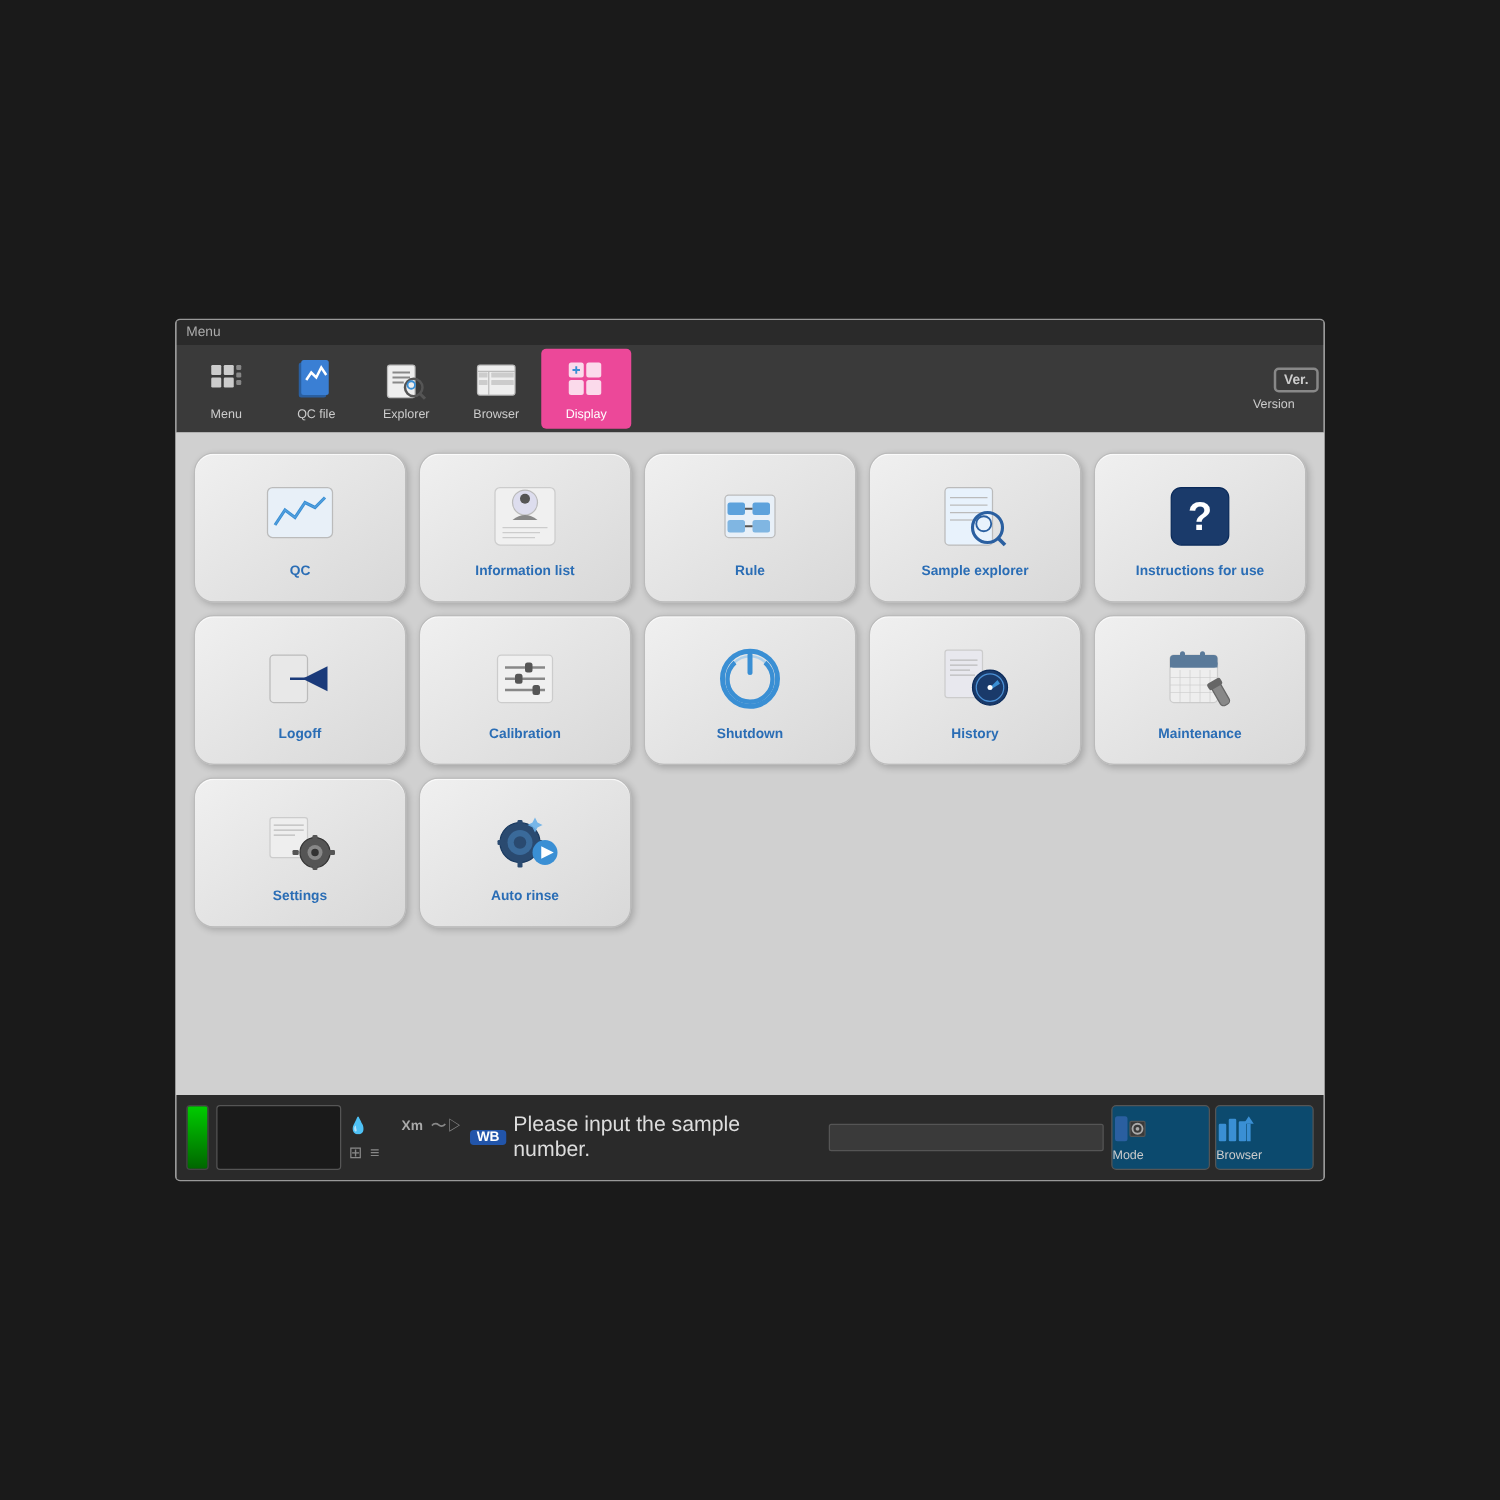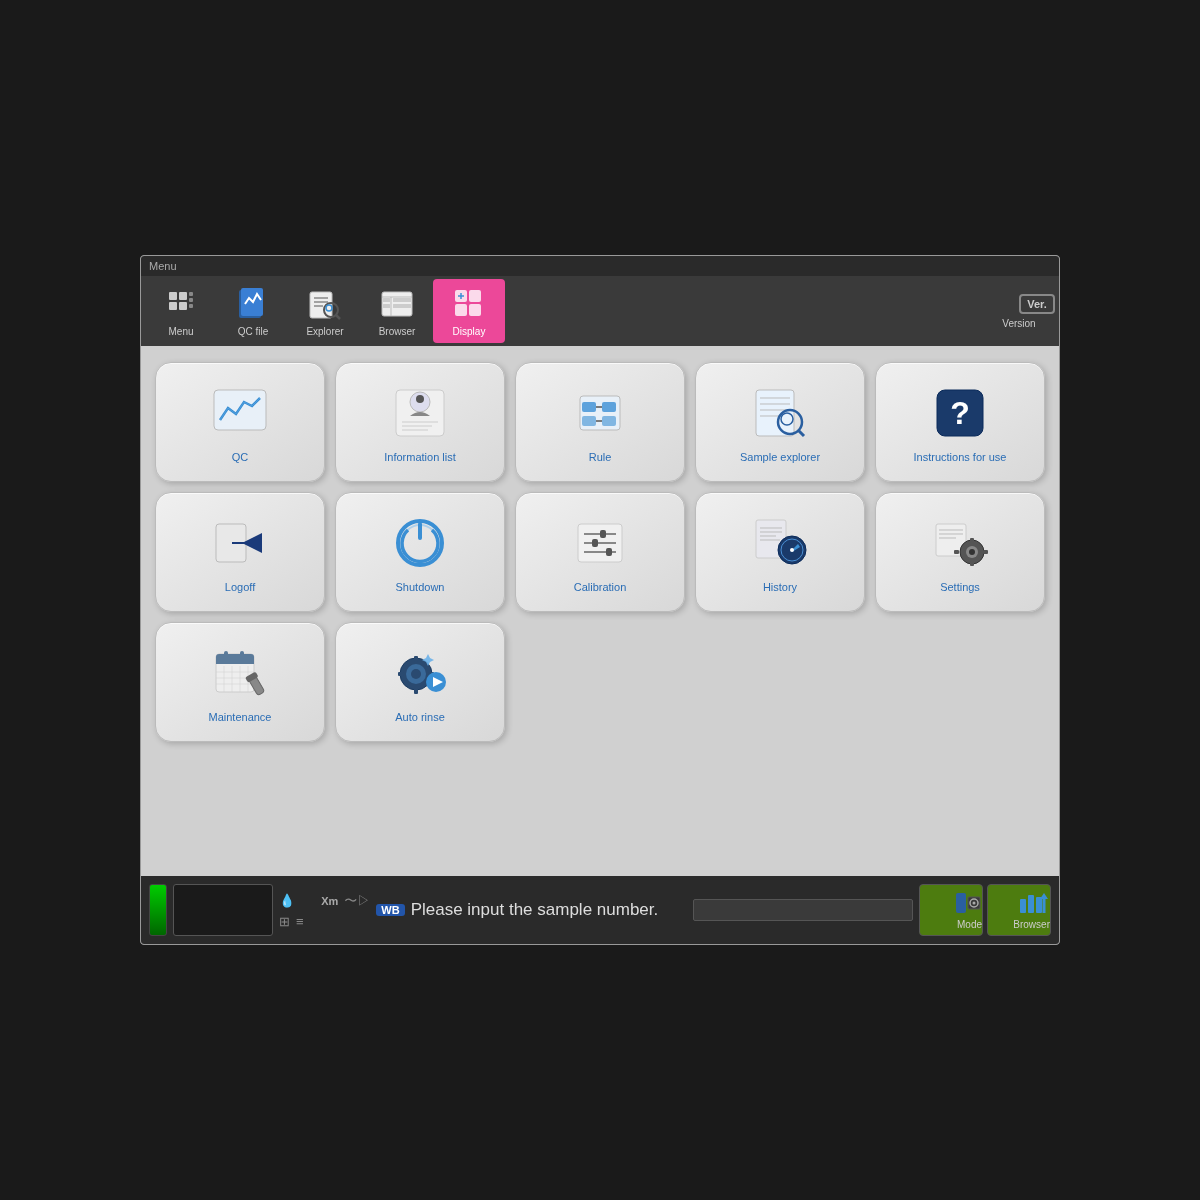--- a/index.html
+++ b/index.html
@@ -118,21 +118,21 @@
       width: 60px;
       height: 60px;
       display: flex;
       align-items: center;
       justify-content: center;
     }
     .menu-label {
       font-size: 11px;
       color: #2a6db5;
       text-align: left;
-      font-weight: normal;
+      font-weight: bold;
     }
     
     .status-bar {
       background: #2a2a2a;
       height: 68px;
       display: flex;
       align-items: center;
       padding: 4px 8px;
       gap: 6px;
     }
@@ -191,30 +191,30 @@
       background: #3a3a3a;
       border: 1px solid #555;
       border-radius: 2px;
     }
     .status-right {
       display: flex;
       gap: 4px;
       margin-left: auto;
     }
     .status-btn {
-      background: #4d7c0f;
+      background: #0c4a6e;
       border: 1px solid #555;
       border-radius: 4px;
       color: #ccc;
       font-size: 10px;
-      width: 64px;
+      width: 79px;
       height: 52px;
       display: flex;
       flex-direction: column;
-      align-items: flex-end;
+      align-items: flex-start;
       justify-content: center;
       gap: 4px;
       cursor: pointer;
     }
   </style>
 </head>
 <body>
 
 <div class="app-window">
 
@@ -378,44 +378,44 @@
             <rect x="4" y="8" width="30" height="38" rx="3" fill="#e8e8e8" stroke="#bbb" stroke-width="1"></rect>
             <polygon points="30,27 50,17 50,37" fill="#1a3a7a"></polygon>
             <line x1="20" y1="27" x2="38" y2="27" stroke="#1a3a7a" stroke-width="2"></line>
           </svg>
         </div>
         <span class="menu-label">Logoff</span>
       </div>
 
       <div class="menu-item">
         <div class="menu-icon">
-          <svg width="54" height="54" viewBox="0 0 54 54">
-            <circle cx="27" cy="27" r="22" fill="none" stroke="#3a8fd4" stroke-width="4"></circle>
-            <circle cx="27" cy="27" r="18" fill="none" stroke="#5ab0f0" stroke-width="2" opacity="0.4"></circle>
-            <line x1="27" y1="8" x2="27" y2="22" stroke="#3a8fd4" stroke-width="4" stroke-linecap="round"></line>
-            <path d="M15,14 A18,18 0 1,0 39,14" fill="none" stroke="#3a8fd4" stroke-width="3.5"></path>
-          </svg>
-        </div>
-        <span class="menu-label">Shutdown</span>
-      </div>
-
-      <div class="menu-item">
-        <div class="menu-icon">
           <svg width="56" height="54" viewBox="0 0 56 54">
             <rect x="6" y="8" width="44" height="38" rx="3" fill="#f0f0f0" stroke="#ccc" stroke-width="1"></rect>
 
             <line x1="12" y1="18" x2="44" y2="18" stroke="#888" stroke-width="2"></line>
             <rect x="28" y="14" width="6" height="8" rx="2" fill="#555"></rect>
             <line x1="12" y1="27" x2="44" y2="27" stroke="#888" stroke-width="2"></line>
             <rect x="20" y="23" width="6" height="8" rx="2" fill="#555"></rect>
             <line x1="12" y1="36" x2="44" y2="36" stroke="#888" stroke-width="2"></line>
             <rect x="34" y="32" width="6" height="8" rx="2" fill="#555"></rect>
           </svg>
         </div>
         <span class="menu-label">Calibration</span>
+      </div>
+
+      <div class="menu-item">
+        <div class="menu-icon">
+          <svg width="54" height="54" viewBox="0 0 54 54">
+            <circle cx="27" cy="27" r="22" fill="none" stroke="#3a8fd4" stroke-width="4"></circle>
+            <circle cx="27" cy="27" r="18" fill="none" stroke="#5ab0f0" stroke-width="2" opacity="0.4"></circle>
+            <line x1="27" y1="8" x2="27" y2="22" stroke="#3a8fd4" stroke-width="4" stroke-linecap="round"></line>
+            <path d="M15,14 A18,18 0 1,0 39,14" fill="none" stroke="#3a8fd4" stroke-width="3.5"></path>
+          </svg>
+        </div>
+        <span class="menu-label">Shutdown</span>
       </div>
 
       <div class="menu-item">
         <div class="menu-icon">
           <svg width="56" height="54" viewBox="0 0 56 54">
             <rect x="4" y="4" width="30" height="38" rx="2" fill="#e8e8ee" stroke="#ccc" stroke-width="1"></rect>
             <line x1="8" y1="12" x2="30" y2="12" stroke="#bbb" stroke-width="1"></line>
             <line x1="8" y1="16" x2="30" y2="16" stroke="#bbb" stroke-width="1"></line>
             <line x1="8" y1="20" x2="24" y2="20" stroke="#bbb" stroke-width="1"></line>
             <line x1="8" y1="24" x2="28" y2="24" stroke="#bbb" stroke-width="1"></line>
@@ -424,63 +424,63 @@
             <polygon points="40,34 46,28 48,31 40,36" fill="#3a8fd4"></polygon>
             <circle cx="40" cy="34" r="2" fill="white"></circle>
           </svg>
         </div>
         <span class="menu-label">History</span>
       </div>
 
       <div class="menu-item">
         <div class="menu-icon">
           <svg width="56" height="54" viewBox="0 0 56 54">
+
+            <rect x="4" y="8" width="38" height="38" rx="3" fill="#eee" stroke="#ccc" stroke-width="1"></rect>
+            <rect x="4" y="8" width="38" height="10" rx="3" fill="#5a7a9a"></rect>
+            <rect x="4" y="14" width="38" height="4" fill="#5a7a9a"></rect>
+
+            <rect x="12" y="5" width="4" height="8" rx="2" fill="#5a7a9a"></rect>
+            <rect x="28" y="5" width="4" height="8" rx="2" fill="#5a7a9a"></rect>
+
+            <line x1="4" y1="26" x2="42" y2="26" stroke="#ccc" stroke-width="0.5"></line>
+            <line x1="4" y1="32" x2="42" y2="32" stroke="#ccc" stroke-width="0.5"></line>
+            <line x1="4" y1="38" x2="42" y2="38" stroke="#ccc" stroke-width="0.5"></line>
+            <line x1="12" y1="20" x2="12" y2="46" stroke="#ccc" stroke-width="0.5"></line>
+            <line x1="20" y1="20" x2="20" y2="46" stroke="#ccc" stroke-width="0.5"></line>
+            <line x1="28" y1="20" x2="28" y2="46" stroke="#ccc" stroke-width="0.5"></line>
+            <line x1="36" y1="20" x2="36" y2="46" stroke="#ccc" stroke-width="0.5"></line>
+
+            <g transform="rotate(-30, 46, 38)">
+              <rect x="40" y="28" width="8" height="20" rx="3" fill="#888" stroke="#666" stroke-width="1"></rect>
+              <rect x="38" y="26" width="12" height="6" rx="2" fill="#666"></rect>
+            </g>
+          </svg>
+        </div>
+        <span class="menu-label">Maintenance</span>
+      </div>
+
+      <div class="menu-item">
+        <div class="menu-icon">
+          <svg width="56" height="54" viewBox="0 0 56 54">
             <rect x="4" y="8" width="30" height="32" rx="2" fill="#eee" stroke="#ccc" stroke-width="1"></rect>
             <line x1="7" y1="14" x2="31" y2="14" stroke="#bbb" stroke-width="1"></line>
             <line x1="7" y1="18" x2="31" y2="18" stroke="#bbb" stroke-width="1"></line>
             <line x1="7" y1="22" x2="24" y2="22" stroke="#bbb" stroke-width="1"></line>
             <circle cx="40" cy="36" r="12" fill="#555" stroke="#333" stroke-width="1"></circle>
             <circle cx="40" cy="36" r="6" fill="#888"></circle>
             <circle cx="40" cy="36" r="3" fill="#333"></circle>
 
             <rect x="38" y="22" width="4" height="5" rx="1" fill="#555"></rect>
             <rect x="38" y="45" width="4" height="5" rx="1" fill="#555"></rect>
             <rect x="22" y="34" width="5" height="4" rx="1" fill="#555"></rect>
             <rect x="51" y="34" width="5" height="4" rx="1" fill="#555"></rect>
           </svg>
         </div>
         <span class="menu-label">Settings</span>
-      </div>
-
-      <div class="menu-item">
-        <div class="menu-icon">
-          <svg width="56" height="54" viewBox="0 0 56 54">
-
-            <rect x="4" y="8" width="38" height="38" rx="3" fill="#eee" stroke="#ccc" stroke-width="1"></rect>
-            <rect x="4" y="8" width="38" height="10" rx="3" fill="#5a7a9a"></rect>
-            <rect x="4" y="14" width="38" height="4" fill="#5a7a9a"></rect>
-
-            <rect x="12" y="5" width="4" height="8" rx="2" fill="#5a7a9a"></rect>
-            <rect x="28" y="5" width="4" height="8" rx="2" fill="#5a7a9a"></rect>
-
-            <line x1="4" y1="26" x2="42" y2="26" stroke="#ccc" stroke-width="0.5"></line>
-            <line x1="4" y1="32" x2="42" y2="32" stroke="#ccc" stroke-width="0.5"></line>
-            <line x1="4" y1="38" x2="42" y2="38" stroke="#ccc" stroke-width="0.5"></line>
-            <line x1="12" y1="20" x2="12" y2="46" stroke="#ccc" stroke-width="0.5"></line>
-            <line x1="20" y1="20" x2="20" y2="46" stroke="#ccc" stroke-width="0.5"></line>
-            <line x1="28" y1="20" x2="28" y2="46" stroke="#ccc" stroke-width="0.5"></line>
-            <line x1="36" y1="20" x2="36" y2="46" stroke="#ccc" stroke-width="0.5"></line>
-
-            <g transform="rotate(-30, 46, 38)">
-              <rect x="40" y="28" width="8" height="20" rx="3" fill="#888" stroke="#666" stroke-width="1"></rect>
-              <rect x="38" y="26" width="12" height="6" rx="2" fill="#666"></rect>
-            </g>
-          </svg>
-        </div>
-        <span class="menu-label">Maintenance</span>
       </div>
 
       <div class="menu-item">
         <div class="menu-icon">
           <svg width="56" height="54" viewBox="0 0 56 54">
 
             <circle cx="24" cy="28" r="16" fill="#2a4a70" stroke="#1a3a60" stroke-width="1"></circle>
             <circle cx="24" cy="28" r="10" fill="#3a6a9a"></circle>
             <circle cx="24" cy="28" r="5" fill="#2a4a70"></circle>
 

